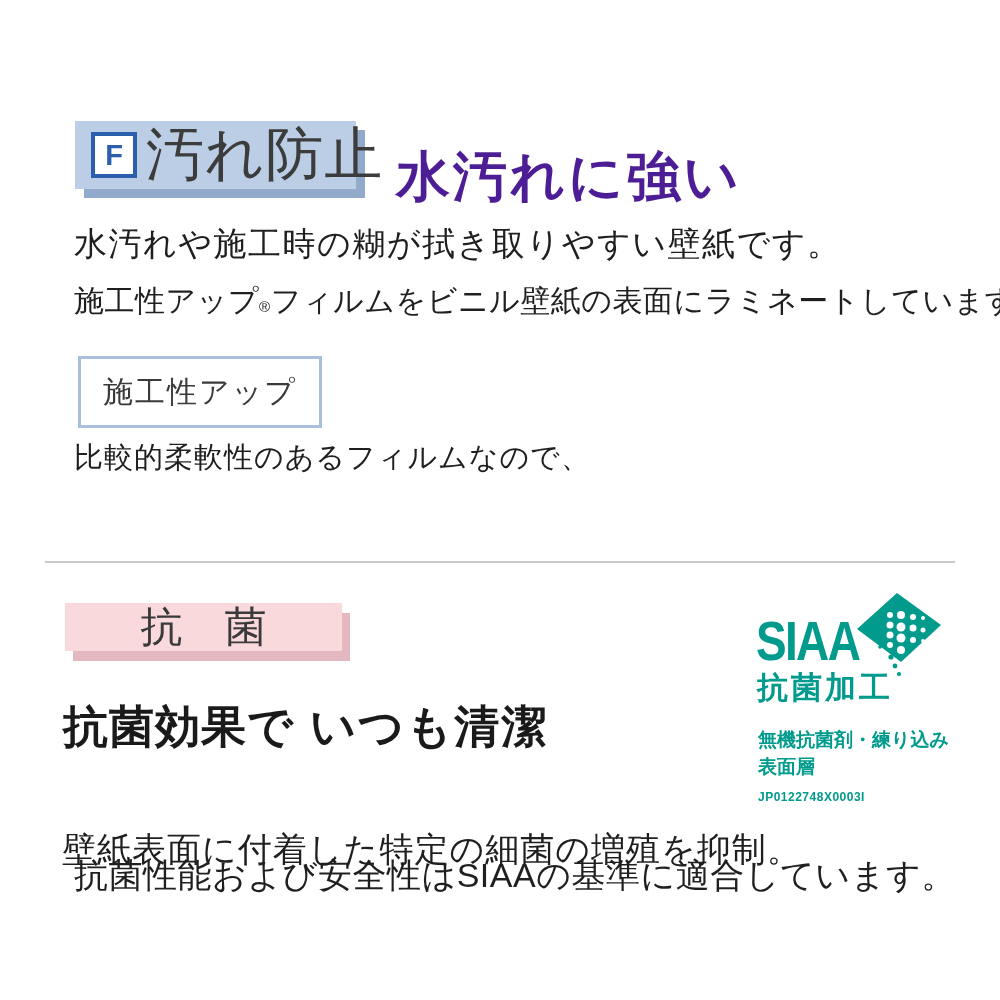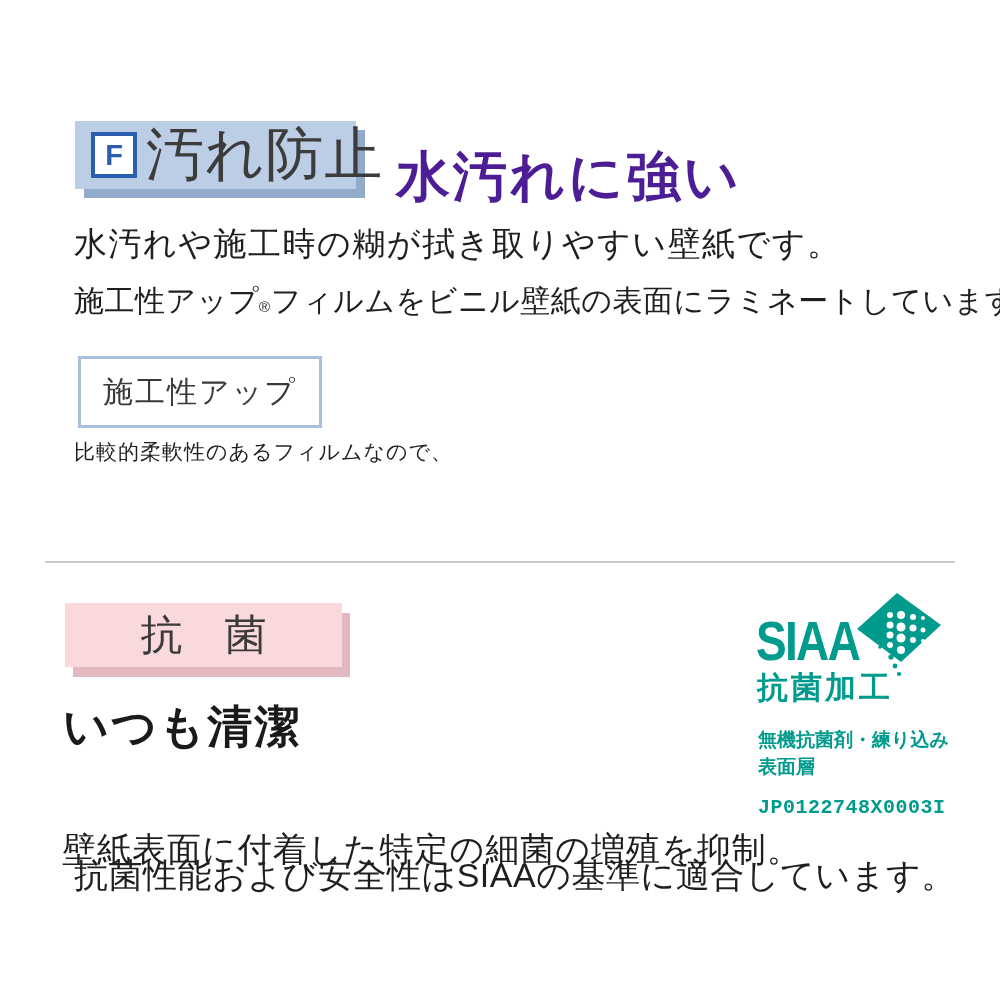--- a/index.html
+++ b/index.html
@@ -21,28 +21,28 @@
     color:#4c1d95; letter-spacing:3px; white-space:nowrap; }
   .para1 { left:74px; top:222px; font-size:33px; color:var(--text_dark);
     letter-spacing:1.5px; white-space:nowrap; }
   .para2 { left:74px; top:281px; font-size:30px; color:var(--text_dark);
     letter-spacing:0.5px; white-space:nowrap; }
   .reg-mark { font-size:15px; position:relative; top:1px; }
   .feature-box { left:78px; top:356px; width:244px; height:72px;
     border:3px solid var(--box_border); background:#ffffff;
     display:flex; align-items:center; justify-content:center;
     font-size:30px; color:#3a3a3a; letter-spacing:2px; white-space:nowrap; }
-  .para3a { left:74px; top:438px; font-size:21px; color:var(--text_dark);
+  .para3a { left:74px; top:438px; font-size:29px; color:var(--text_dark);
     letter-spacing:1px; white-space:nowrap; }
   .para3b { left:74px; top:480px; font-size:29px; color:var(--text_dark);
     letter-spacing:0.5px; white-space:nowrap; }
   .divider { left:45px; top:561px; width:910px; height:2px; background:var(--divider); }
 
   
-  .anti-badge { left:65px; top:603px; width:277px; height:64px;
+  .anti-badge { left:65px; top:603px; width:277px; height:48px;
     background:var(--pink); box-shadow:8px 10px 0 var(--pink_shadow);
     display:flex; align-items:center; justify-content:center;
     font-size:42px; color:#3a3a3a; font-weight:500; white-space:nowrap; }
   .heading-row { left:63px; top:697px; display:flex; align-items:baseline; gap:16px; }
   .heading-small { font-size:45px; font-weight:600; color:#1a1a1a;
     letter-spacing:1px; white-space:nowrap; }
   .heading-large { font-size:45px; font-weight:700; color:#1a1a1a;
     letter-spacing:2px; white-space:nowrap; }
   .body1 { left:62px; top:803px; font-size:34px; color:var(--text_dark);
     letter-spacing:1px; white-space:nowrap;margin-top:24px; }
@@ -51,22 +51,22 @@
 
   
   .siaa-word { left:756px; top:608px; font-size:56px; font-weight:800;
     color:var(--teal); letter-spacing:-2px; transform:scaleX(0.82);
     transform-origin:left top; white-space:nowrap; }
   .siaa-mark { left:833px; top:582px; width:120px; height:100px; }
   .siaa-sub { left:757px; top:667px; font-size:31px; font-weight:700;
     letter-spacing:3px; color:var(--teal); white-space:nowrap; }
   .siaa-info { left:758px; top:726px; color:var(--teal); }
   .siaa-info-line { font-size:19px; line-height:27px; font-weight:700; white-space:nowrap; }
-  .siaa-code { font-size:20px; line-height:27px; font-weight:700;
-    letter-spacing:0.5px; margin-top:14px; white-space:nowrap;font-family:Liberation Mono, monospace; }
+  .siaa-code { font-size:12px; line-height:27px; font-weight:700;
+    letter-spacing:0.5px; margin-top:4px; white-space:nowrap; }
 </style>
 </head>
 <body>
 
 <div id="canvas">
 
   <div class="abs stain-badge">
     <span class="f-box">F</span>
     <span class="stain-badge-label">汚れ防止</span>
   </div>
@@ -117,19 +117,20 @@
 
   <div class="abs siaa-sub">抗菌加工</div>
 
   <div class="abs siaa-info">
     <div class="siaa-info-line">無機抗菌剤・練り込み</div>
     <div class="siaa-info-line">表面層</div>
     <div class="siaa-code">JP0122748X0003I</div>
   </div>
 
   <div class="abs heading-row">
+    <span class="heading-small">抗菌効果で</span>
     <span class="heading-large">いつも清潔</span>
   </div>
 
   <div class="abs body1">壁紙表面に付着した特定の細菌の増殖を抑制。</div>
   <div class="abs body2">抗菌性能および安全性はSIAAの基準に適合しています。</div>
 
 </div>
 
 </body></html>

